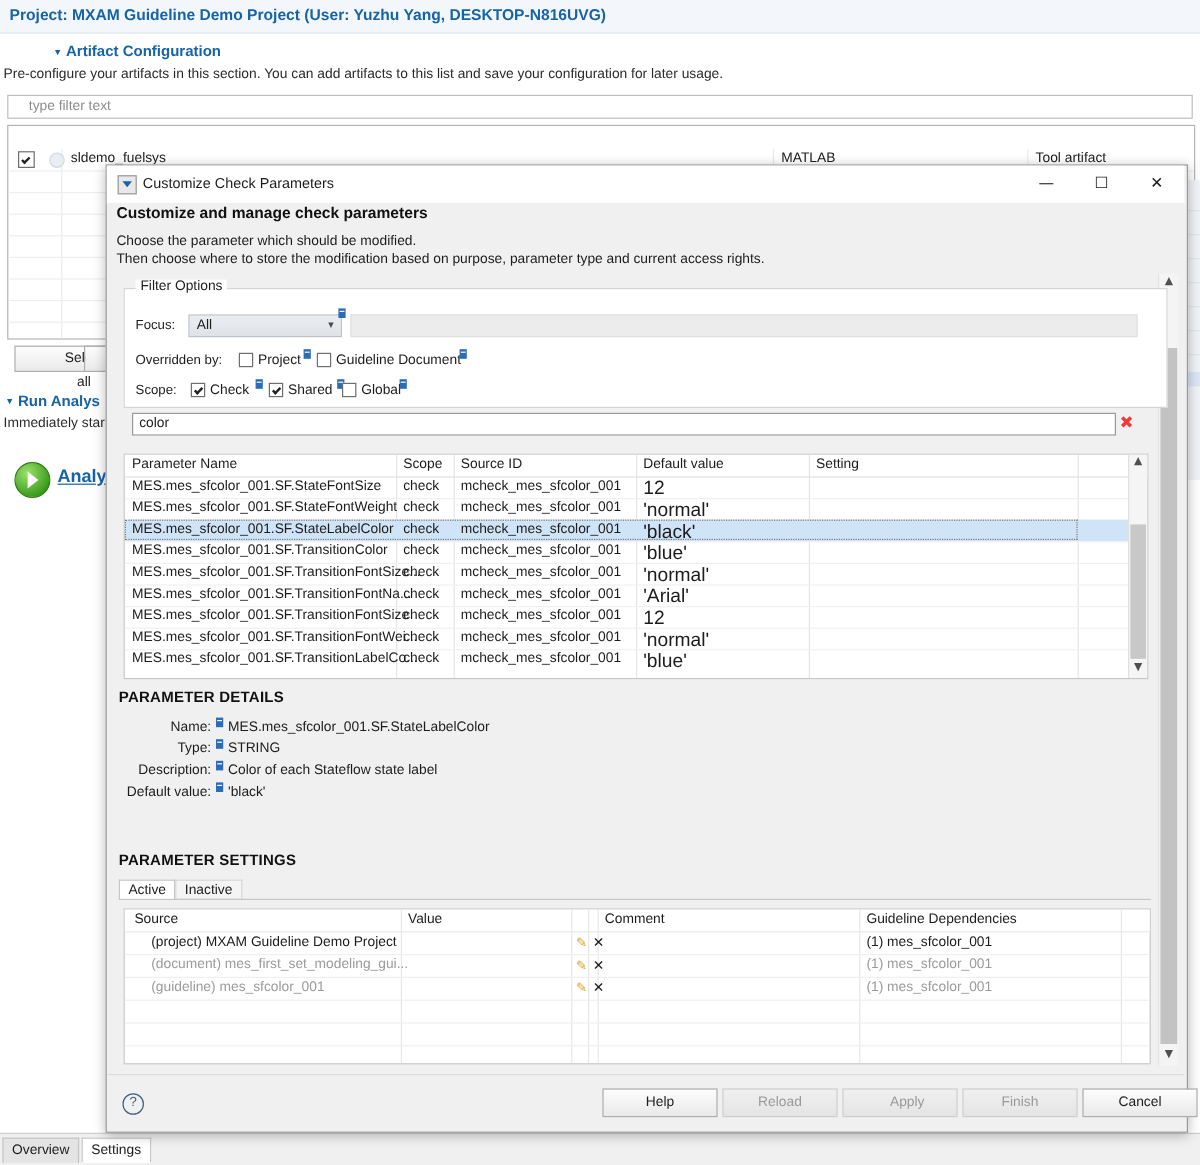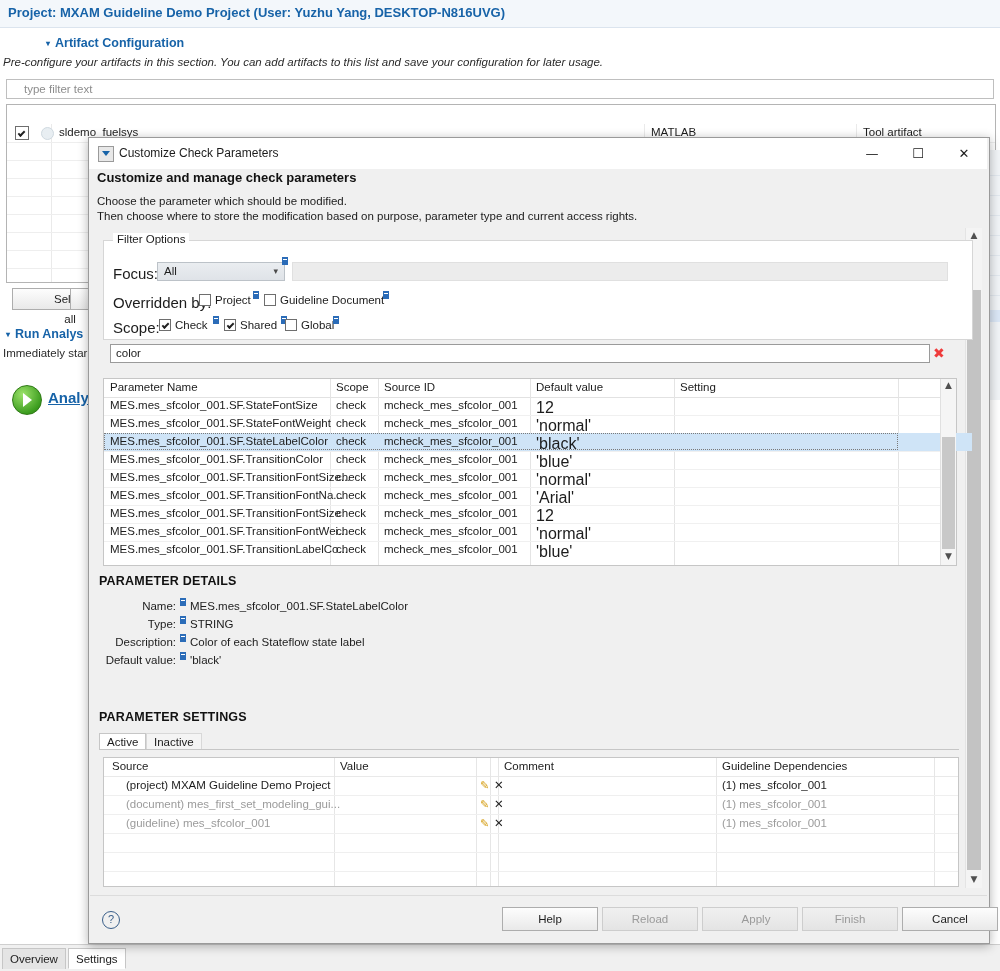--- a/index.html
+++ b/index.html
@@ -89,21 +89,21 @@
   
   #dlg-scroll{position:absolute;left:965px;top:228px;width:16px;height:660px;background:#f4f4f4;border-left:1px solid #e4e4e4;}
   #dlg-scroll .arrow{position:absolute;left:0;width:16px;height:16px;text-align:center;line-height:14px;font-size:9px;color:#505050;font-family:"DejaVu Sans",sans-serif;}
   #dlg-scroll .arrow.up{top:0;}
   #dlg-scroll .arrow.down{bottom:0;}
   #dlg-thumb{position:absolute;left:1px;top:62px;width:14px;height:580px;background:#c3c3c3;}
 
   
   #filter-group{position:absolute;left:103px;top:240px;width:868px;height:98px;border:1px solid #d6d6d6;background:#ffffff;}
   #filter-group-label{position:absolute;left:113px;top:233px;background:#ffffff;padding:0 4px;font-size:11.5px;color:#1c1c1c;}
-  .fo-label{position:absolute;font-size:15px;color:#1c1c1c;}
+  .fo-label{position:absolute;font-size:11px;color:#1c1c1c;}
   #focus-select{
     position:absolute;left:157px;top:262px;width:128px;height:19px;
     background:linear-gradient(#eaedf0,#dfe3e8);border:1px solid #bcc2c8;box-sizing:border-box;
   }
   #focus-select .val{position:absolute;left:6px;top:2px;font-size:11.5px;}
   #focus-select .chev{position:absolute;right:6px;top:3px;font-size:9px;color:#4a4a4a;font-family:"DejaVu Sans",sans-serif;}
   #focus-extra{position:absolute;left:292px;top:262px;width:656px;height:19px;background:#ececec;border:1px solid #e0e0e0;box-sizing:border-box;}
   .hint{position:absolute;width:6px;height:8px;background:#2b6cb8;}
   .hint:after{content:"";position:absolute;left:1px;top:2px;width:4px;height:1px;background:#ffffff;}
   .ckbox{position:absolute;width:12px;height:12px;border:1px solid #6e6e6e;background:#ffffff;box-sizing:border-box;}
@@ -112,21 +112,21 @@
 
   #search-field{position:absolute;left:110px;top:344px;width:820px;height:19px;background:#ffffff;border:1px solid #9a9a9a;box-sizing:border-box;}
   #search-field .val{position:absolute;left:5px;top:2px;font-size:11.5px;color:#1c1c1c;}
   #clear-x{position:absolute;left:933px;top:345px;font-size:14px;font-weight:bold;color:#ef3b3b;font-family:"DejaVu Sans",sans-serif;}
 
   
   #param-table{position:absolute;left:103px;top:378px;width:854px;height:188px;border:1px solid #c6c6c6;background:#ffffff;box-sizing:border-box;}
   #pt-head{position:absolute;left:0;top:0;width:852px;height:18px;background:#ffffff;border-bottom:1px solid #e2e2e2;}
   #pt-head .th{position:absolute;top:2px;font-size:11.5px;color:#1c1c1c;}
   .ptcol{position:absolute;top:0;width:1px;background:#e4e4e4;}
-  .pt-row{position:absolute;left:0;width:852px;height:18px;padding-left:16px;}
+  .pt-row{position:absolute;left:0;width:852px;height:18px;}
   .pt-row .c0{position:absolute;left:6px;top:2px;font-size:11.5px;white-space:nowrap;}
   .pt-row .c1{position:absolute;left:232px;top:2px;font-size:11.5px;}
   .pt-row .c2{position:absolute;left:280px;top:2px;font-size:11.5px;}
   .pt-row .c3{position:absolute;left:432px;top:2px;font-size:16px;}
   .pt-row.sel{background:#cfe4f7;}
   .pt-row.sel .selbox{position:absolute;left:0;top:0;width:794px;height:17px;border:1px dotted #7a7a7a;box-sizing:border-box;}
   .pt-rowline{position:absolute;left:0;width:852px;height:1px;background:#f0f0f0;}
   #pt-scroll{position:absolute;right:0;top:0;width:15px;height:186px;background:#f5f5f5;border-left:1px solid #e0e0e0;}
   #pt-scroll .arrow{position:absolute;left:0;width:15px;height:15px;text-align:center;line-height:13px;font-size:9px;color:#505050;font-family:"DejaVu Sans",sans-serif;}
   #pt-scroll .arrow.up{top:0;}
@@ -172,21 +172,21 @@
 
 <div id="bg-app">
 
   <div id="bg-title">
     <span>Project: MXAM Guideline Demo Project (User: Yuzhu Yang, DESKTOP-N816UVG)</span>
   </div>
 
   <div class="section-header" style="left:6px;top:36px;margin-left:40px;">
     <span class="twisty">▾</span><span>Artifact Configuration</span>
   </div>
-  <div class="section-desc" style="left:3px;top:56px;font-style:italic;">Pre-configure your artifacts in this section. You can add artifacts to this list and save your configuration for later usage.</div>
+  <div class="section-desc" style="left:3px;top:56px;">Pre-configure your artifacts in this section. You can add artifacts to this list and save your configuration for later usage.</div>
 
   <div id="filter-box">
     <span>type filter text</span>
   </div>
 
   <div id="art-table">
     <span class="colline" style="left:44px;"></span>
     <span class="colline" style="left:637px;"></span>
     <span class="colline" style="left:849px;"></span>
     <div id="art-row1">

